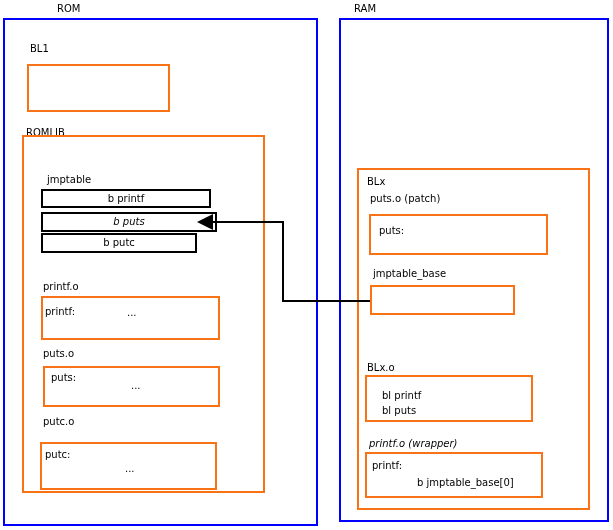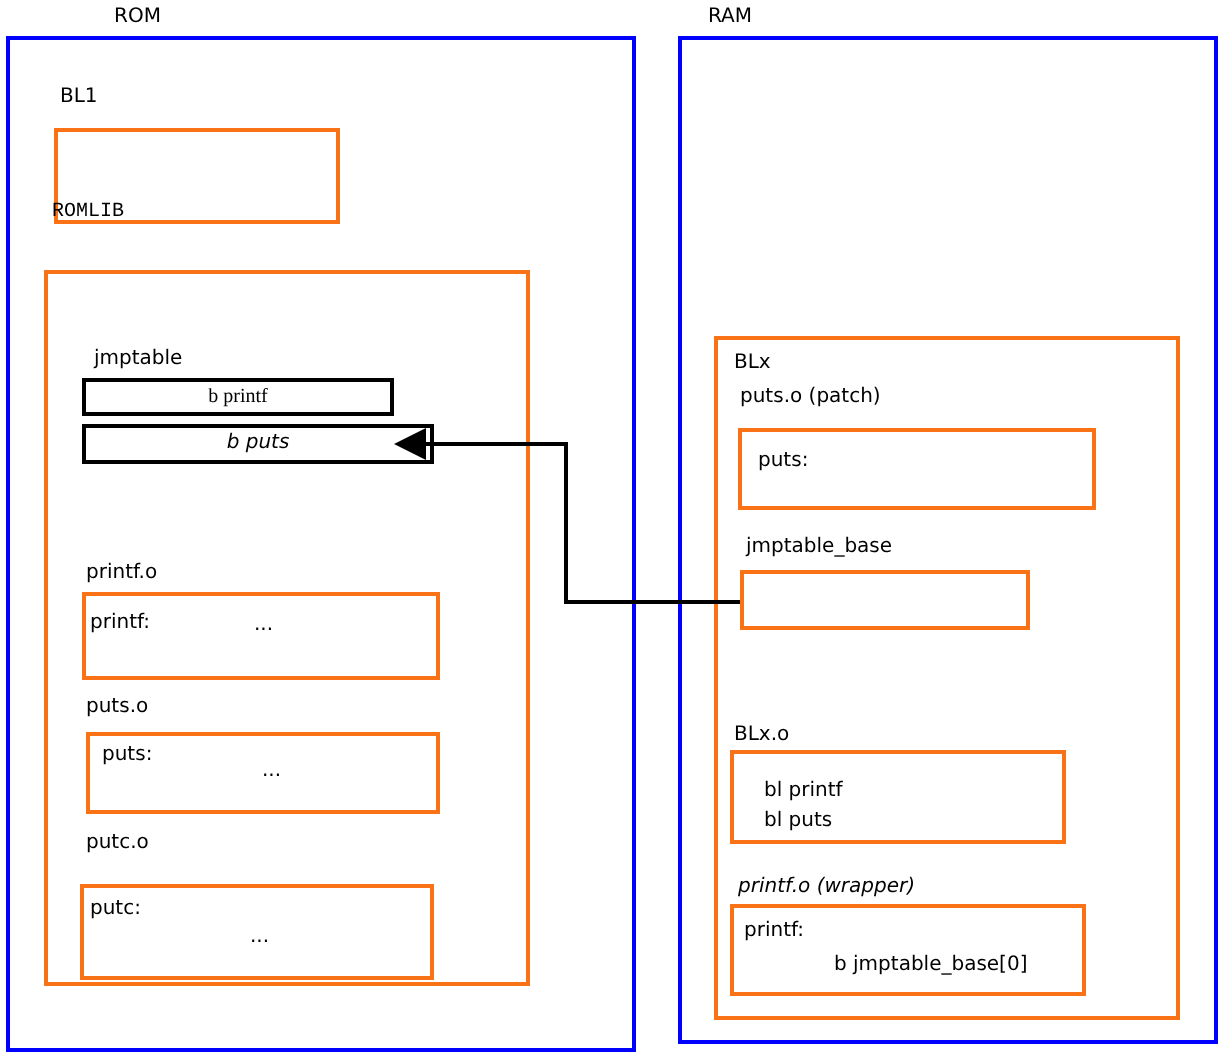--- a/index.html
+++ b/index.html
@@ -51,26 +51,27 @@
 
   <span class="lbl" style="left:57px; top:2px;">ROM</span>
   <div class="frame" style="left:3px; top:18px; width:315px; height:508px;"></div>
 
   <span class="lbl" style="left:354px; top:2px;">RAM</span>
   <div class="frame" style="left:339px; top:18px; width:270px; height:504px;"></div>
 
   <span class="lbl" style="left:30px; top:42px;">BL1</span>
   <div class="box" style="left:27px; top:64px; width:143px; height:48px;"></div>
 
-  <span class="lbl" style="left:26px; top:100px;font-family:Liberation Mono, monospace;">ROMLIB</span>
+  <span class="lbl" style="left:26px; top:126px;">ROMLIB</span>
   <div class="box" style="left:22px; top:135px; width:243px; height:358px;"></div>
 
   <span class="lbl" style="left:47px; top:173px;">jmptable</span>
-  <div class="row" style="left:41px; top:189px; width:156px; height:19px;font-family:Liberation Serif, serif;">b printf</div>
+  <div class="row" style="left:41px; top:189px; width:170px; height:19px;">b printf</div>
   <div class="row" style="left:41px; top:212px; width:176px; height:20px;font-style:italic;">b puts</div>
+  <div class="row" style="left:41px; top:233px; width:156px; height:20px;">b putc</div>
 
   <span class="lbl" style="left:43px; top:280px;">printf.o</span>
   <div class="box" style="left:41px; top:296px; width:179px; height:44px;">
     <span class="inner-text" style="left:2px; top:8px;">printf:</span>
     <span class="inner-text" style="left:84px; top:9px;">...</span>
   </div>
 
   <span class="lbl" style="left:43px; top:347px;">puts.o</span>
   <div class="box" style="left:43px; top:366px; width:177px; height:41px;">
     <span class="inner-text" style="left:6px; top:4px;">puts:</span>

